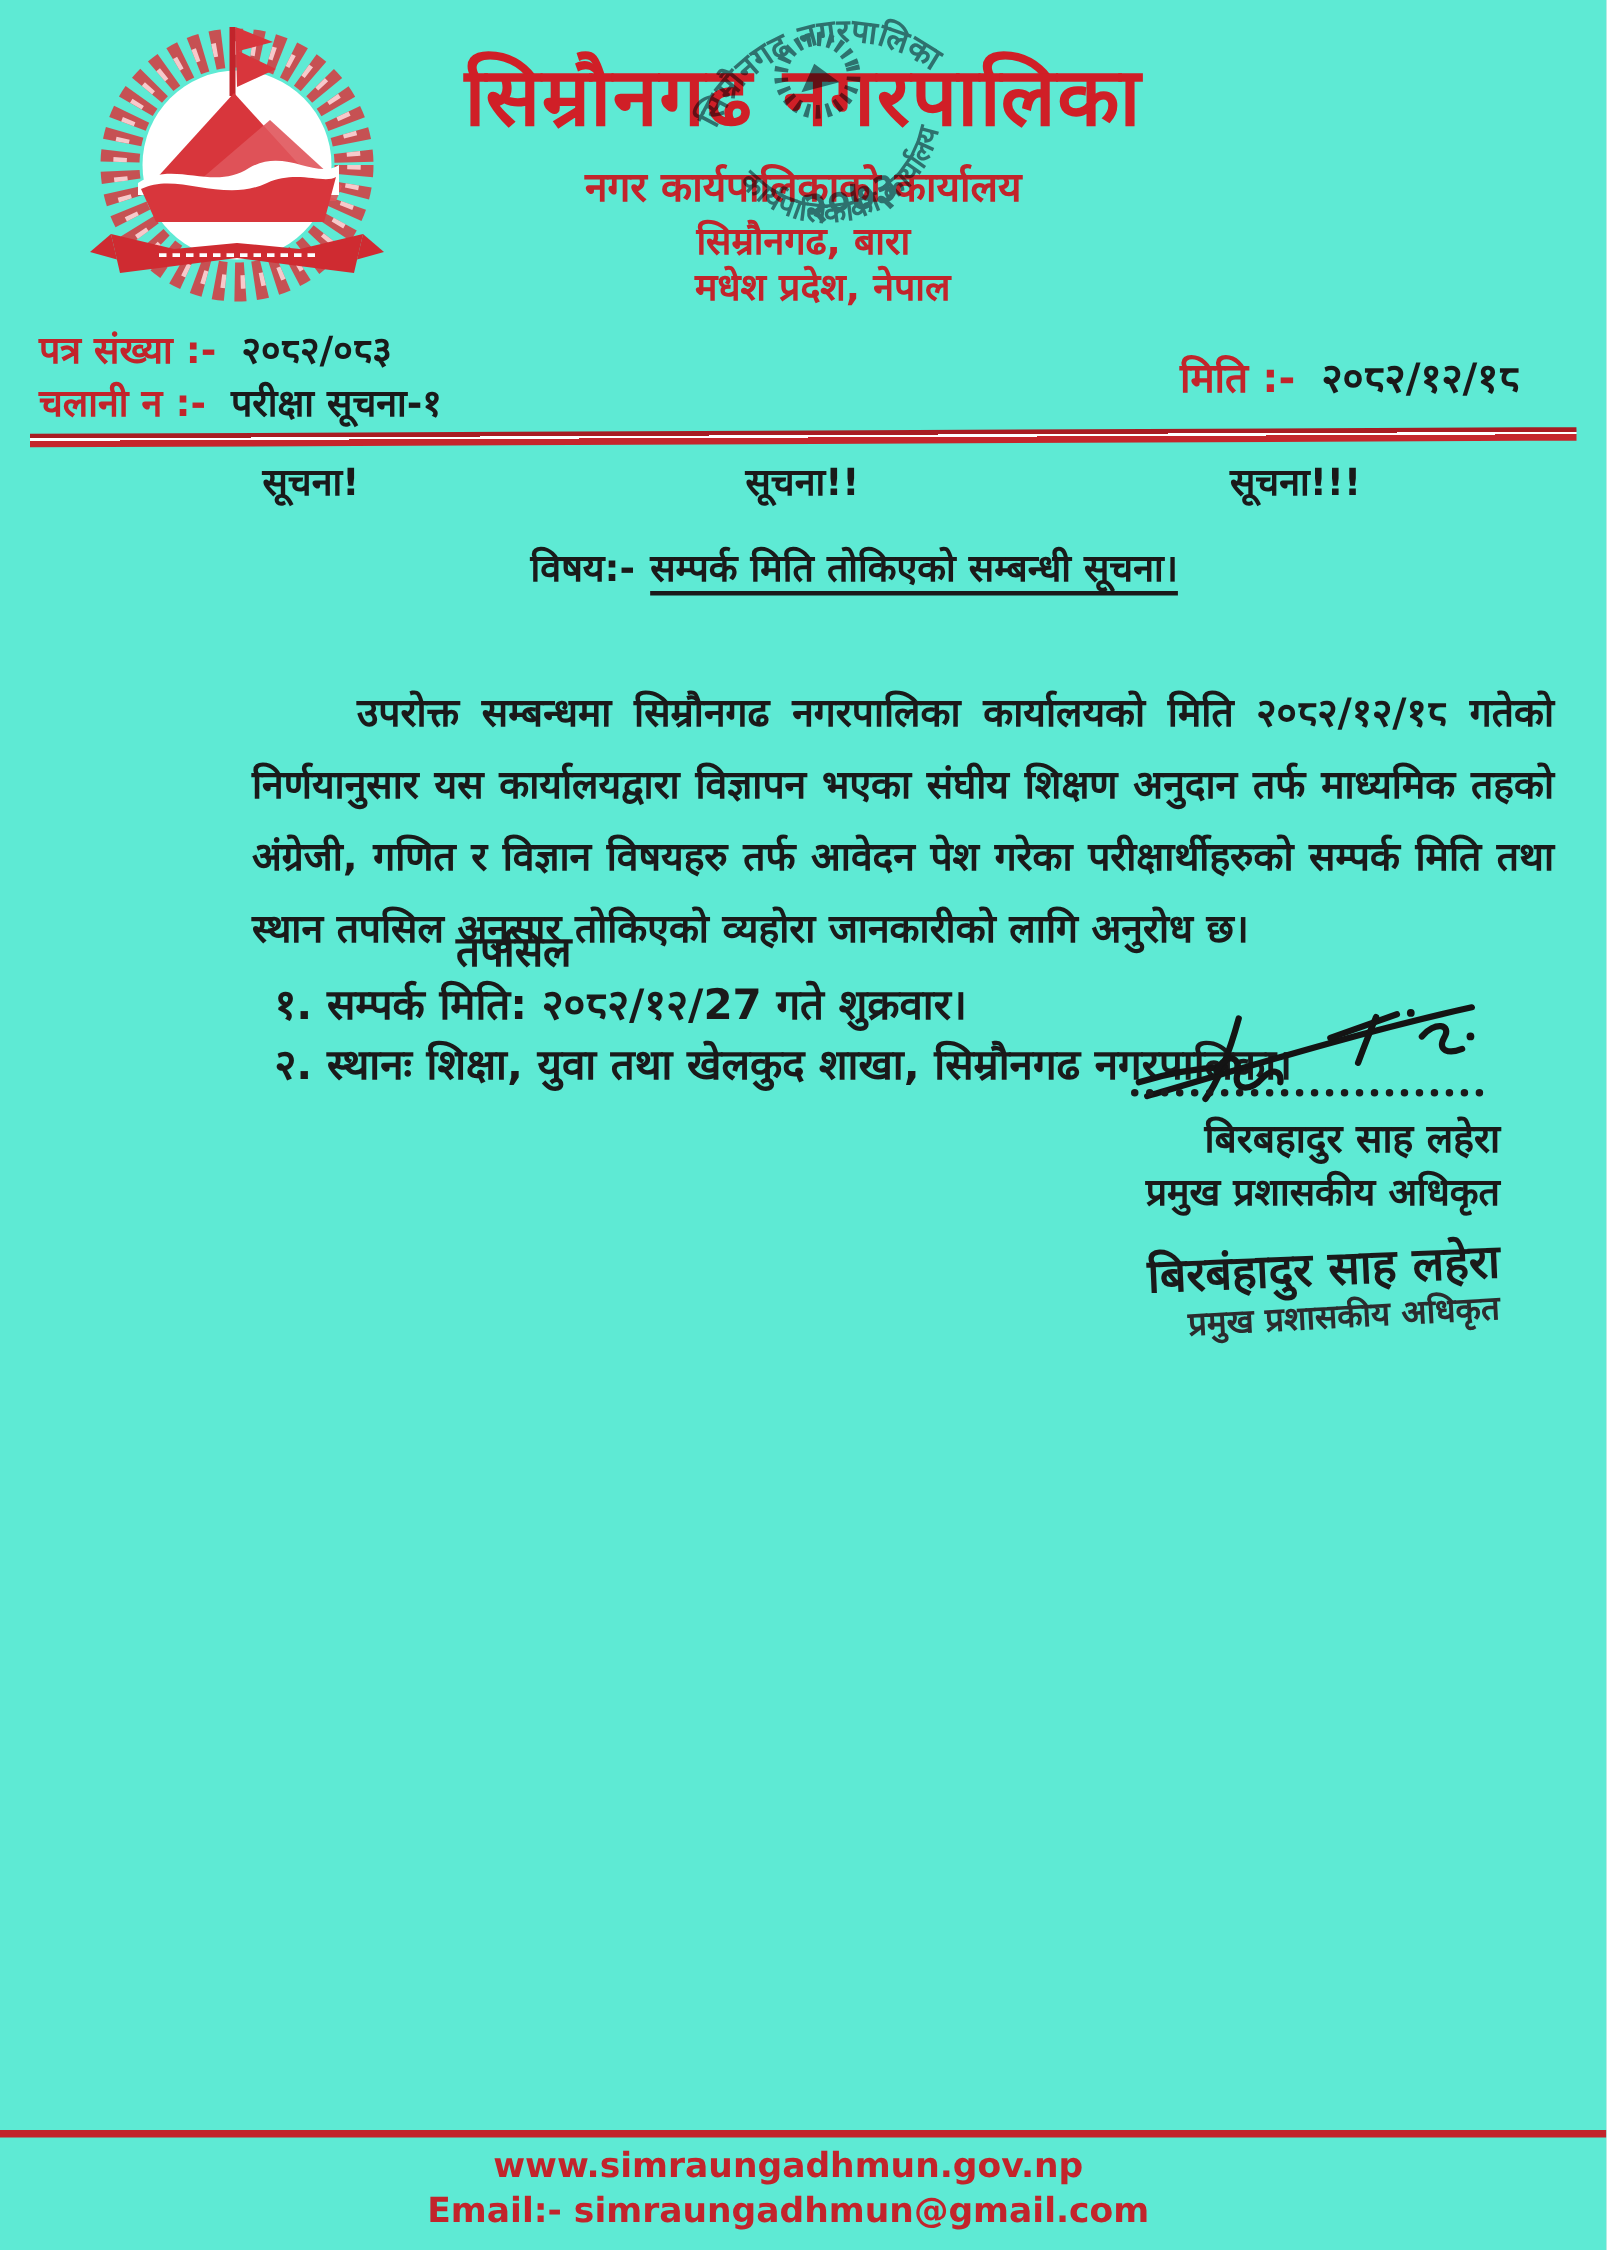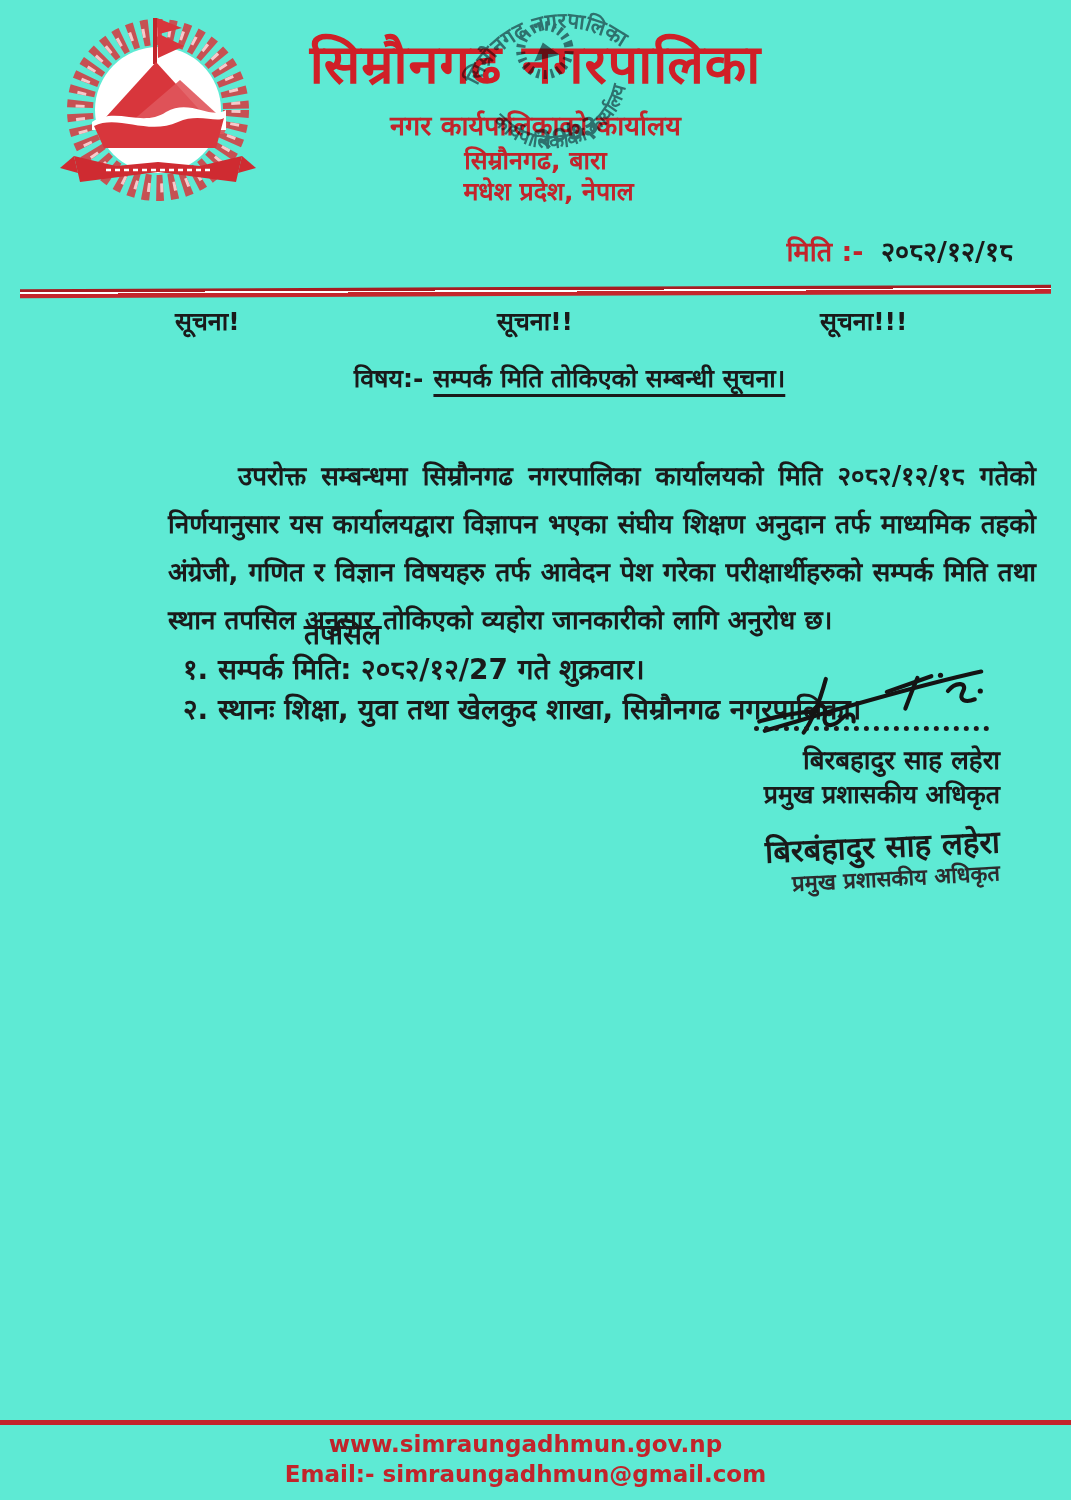--- a/index.html
+++ b/index.html
@@ -111,20 +111,30 @@
       <text font-size="21" font-weight="bold">
         <textPath href="#stampArcTop" startOffset="50%" text-anchor="middle">सिम्रौनगढ नगरपालिका</textPath>
       </text>
       <text font-size="19" font-weight="bold">
         <textPath href="#stampArcBottom" startOffset="50%" text-anchor="middle">कार्यपालिकाको कार्यालय</textPath>
       </text>
       <text x="106" y="146" font-size="30" font-weight="bold" text-anchor="middle">२०७३</text>
     </g>
   </svg>
 
+  <div class="ref-block">
+    <div>
+      <span class="ref-label">पत्र संख्या :-</span>
+      <span class="ref-value">२०८२/०८३</span>
+    </div>
+    <div>
+      <span class="ref-label">चलानी न :-</span>
+      <span class="ref-value">परीक्षा सूचना-१</span>
+    </div>
+  </div>
 
   <div class="date-block">
     <span class="ref-label">मिति :-</span>
     <span class="ref-value">२०८२/१२/१८</span>
   </div>
 
   <div class="double-rule"></div>
 
   <div class="notice-row">
     <span class="notice-left">सूचना!</span>

